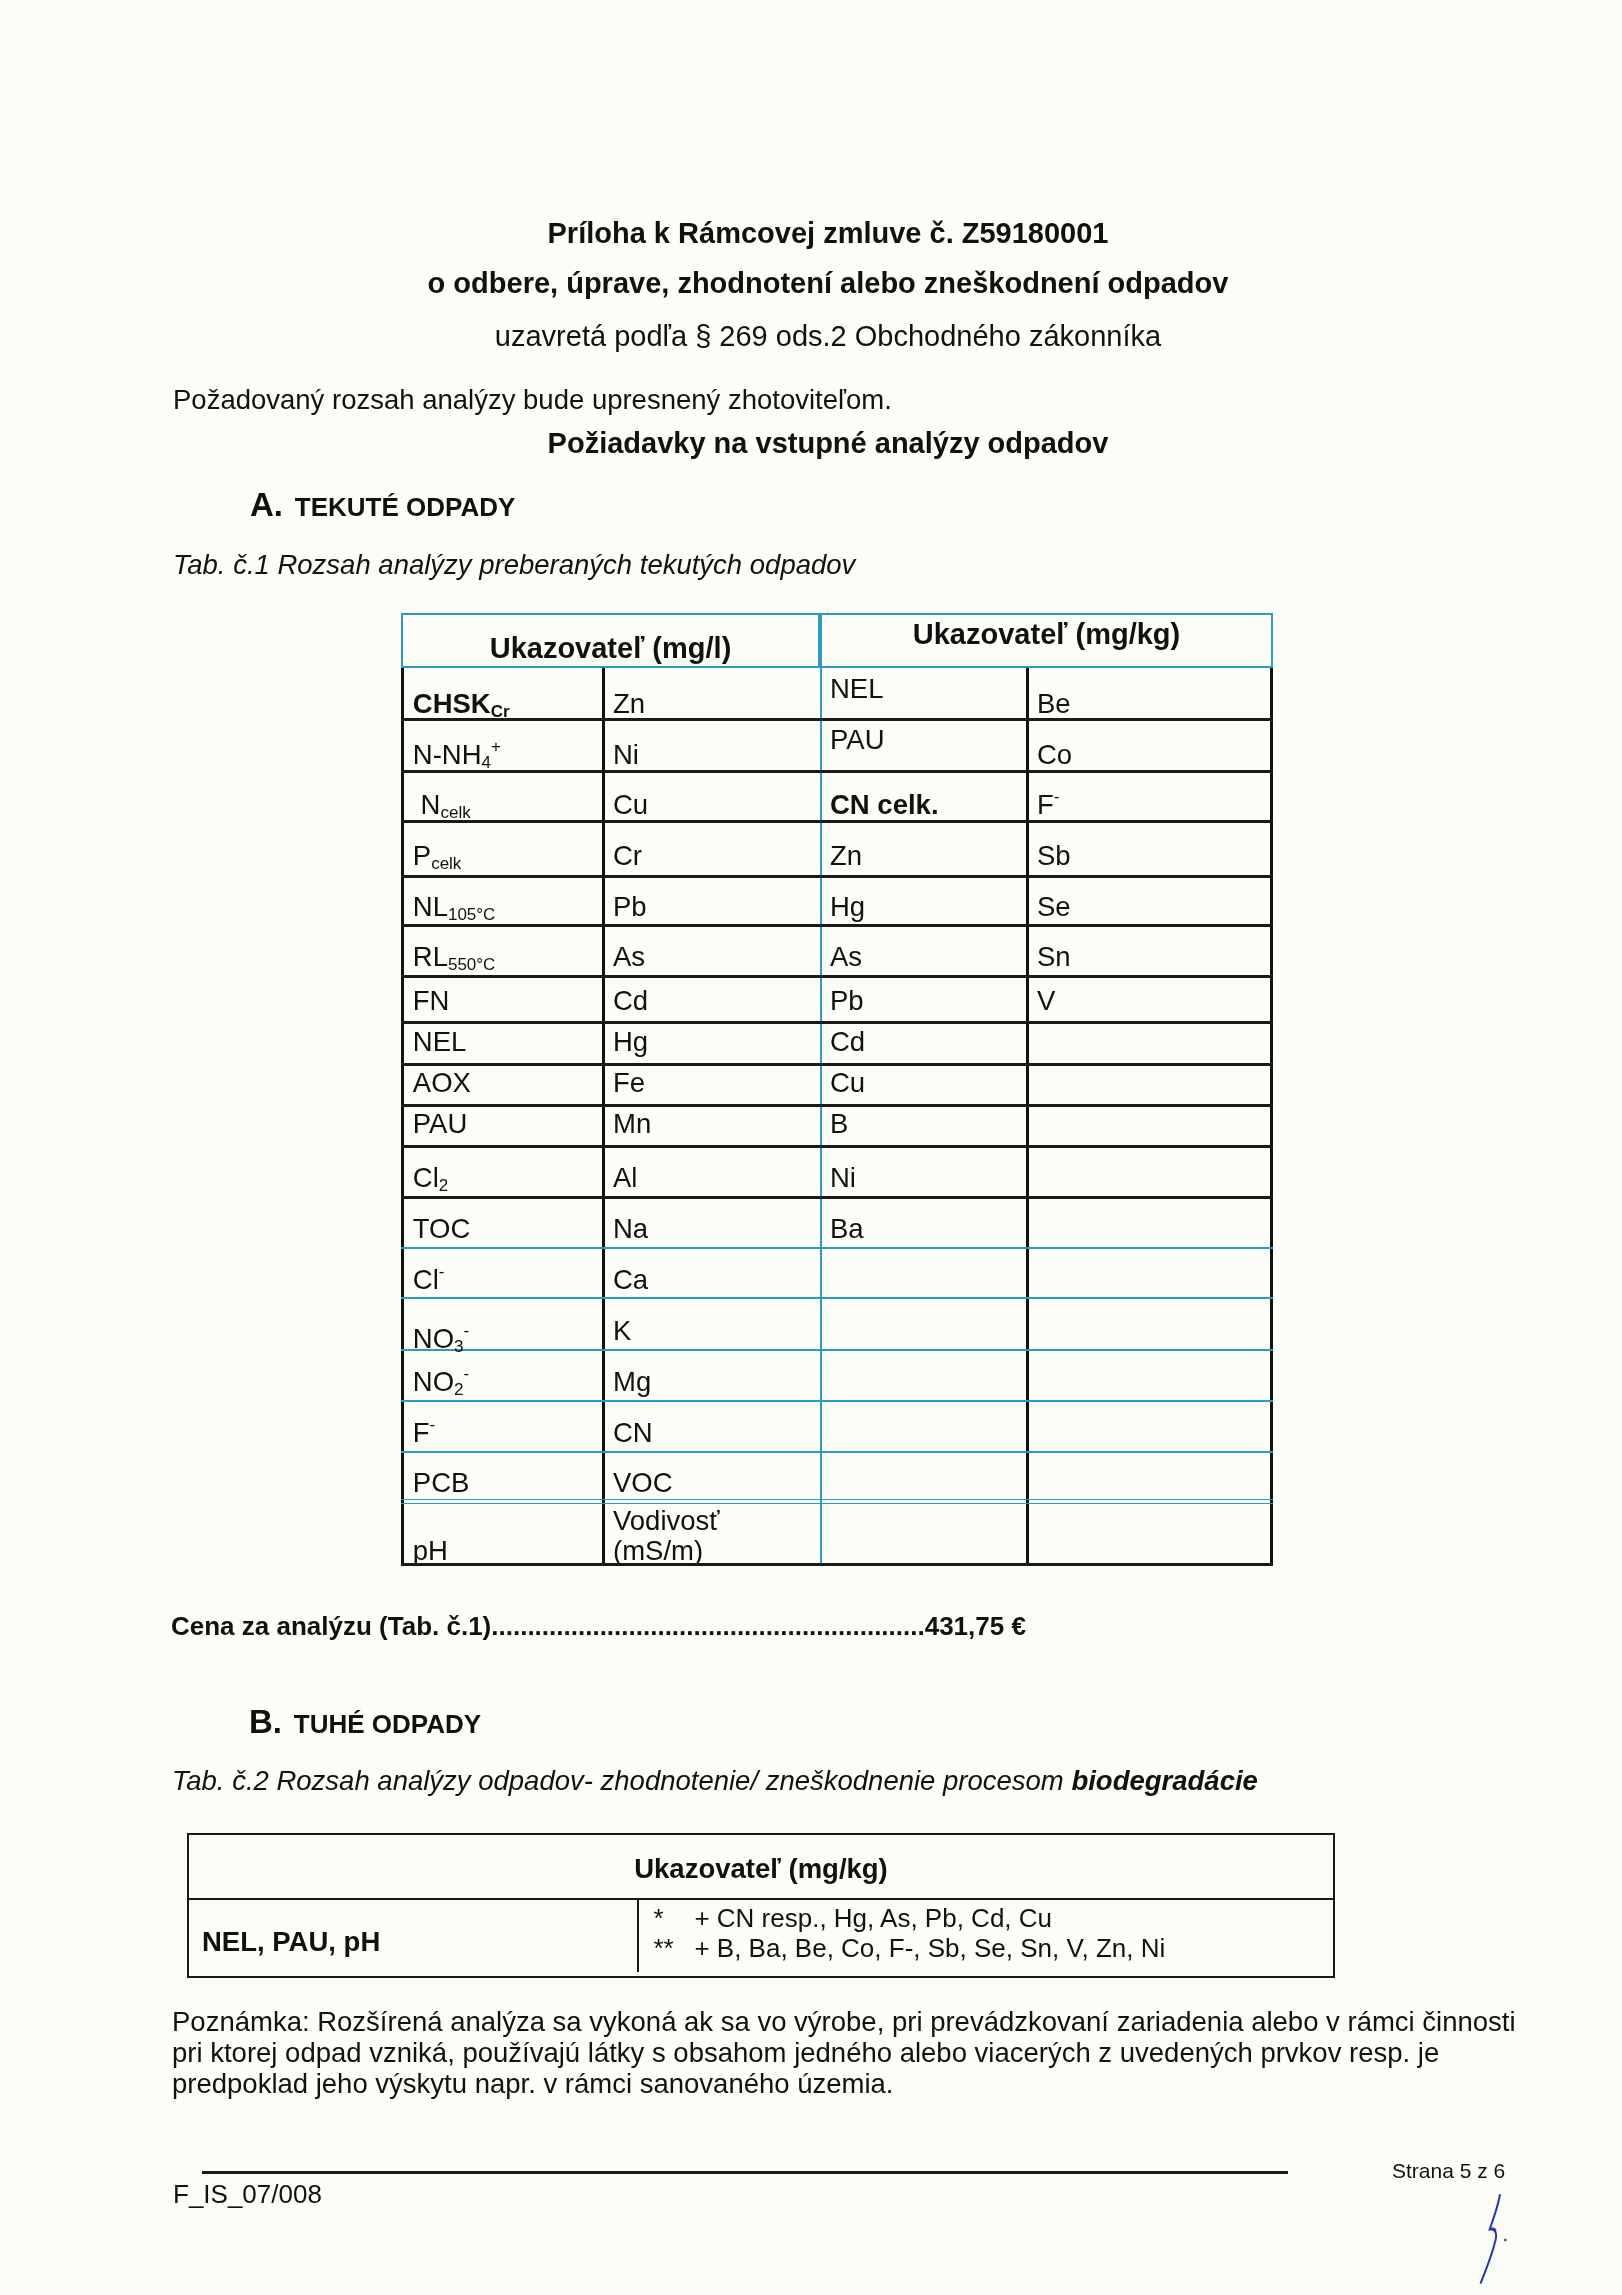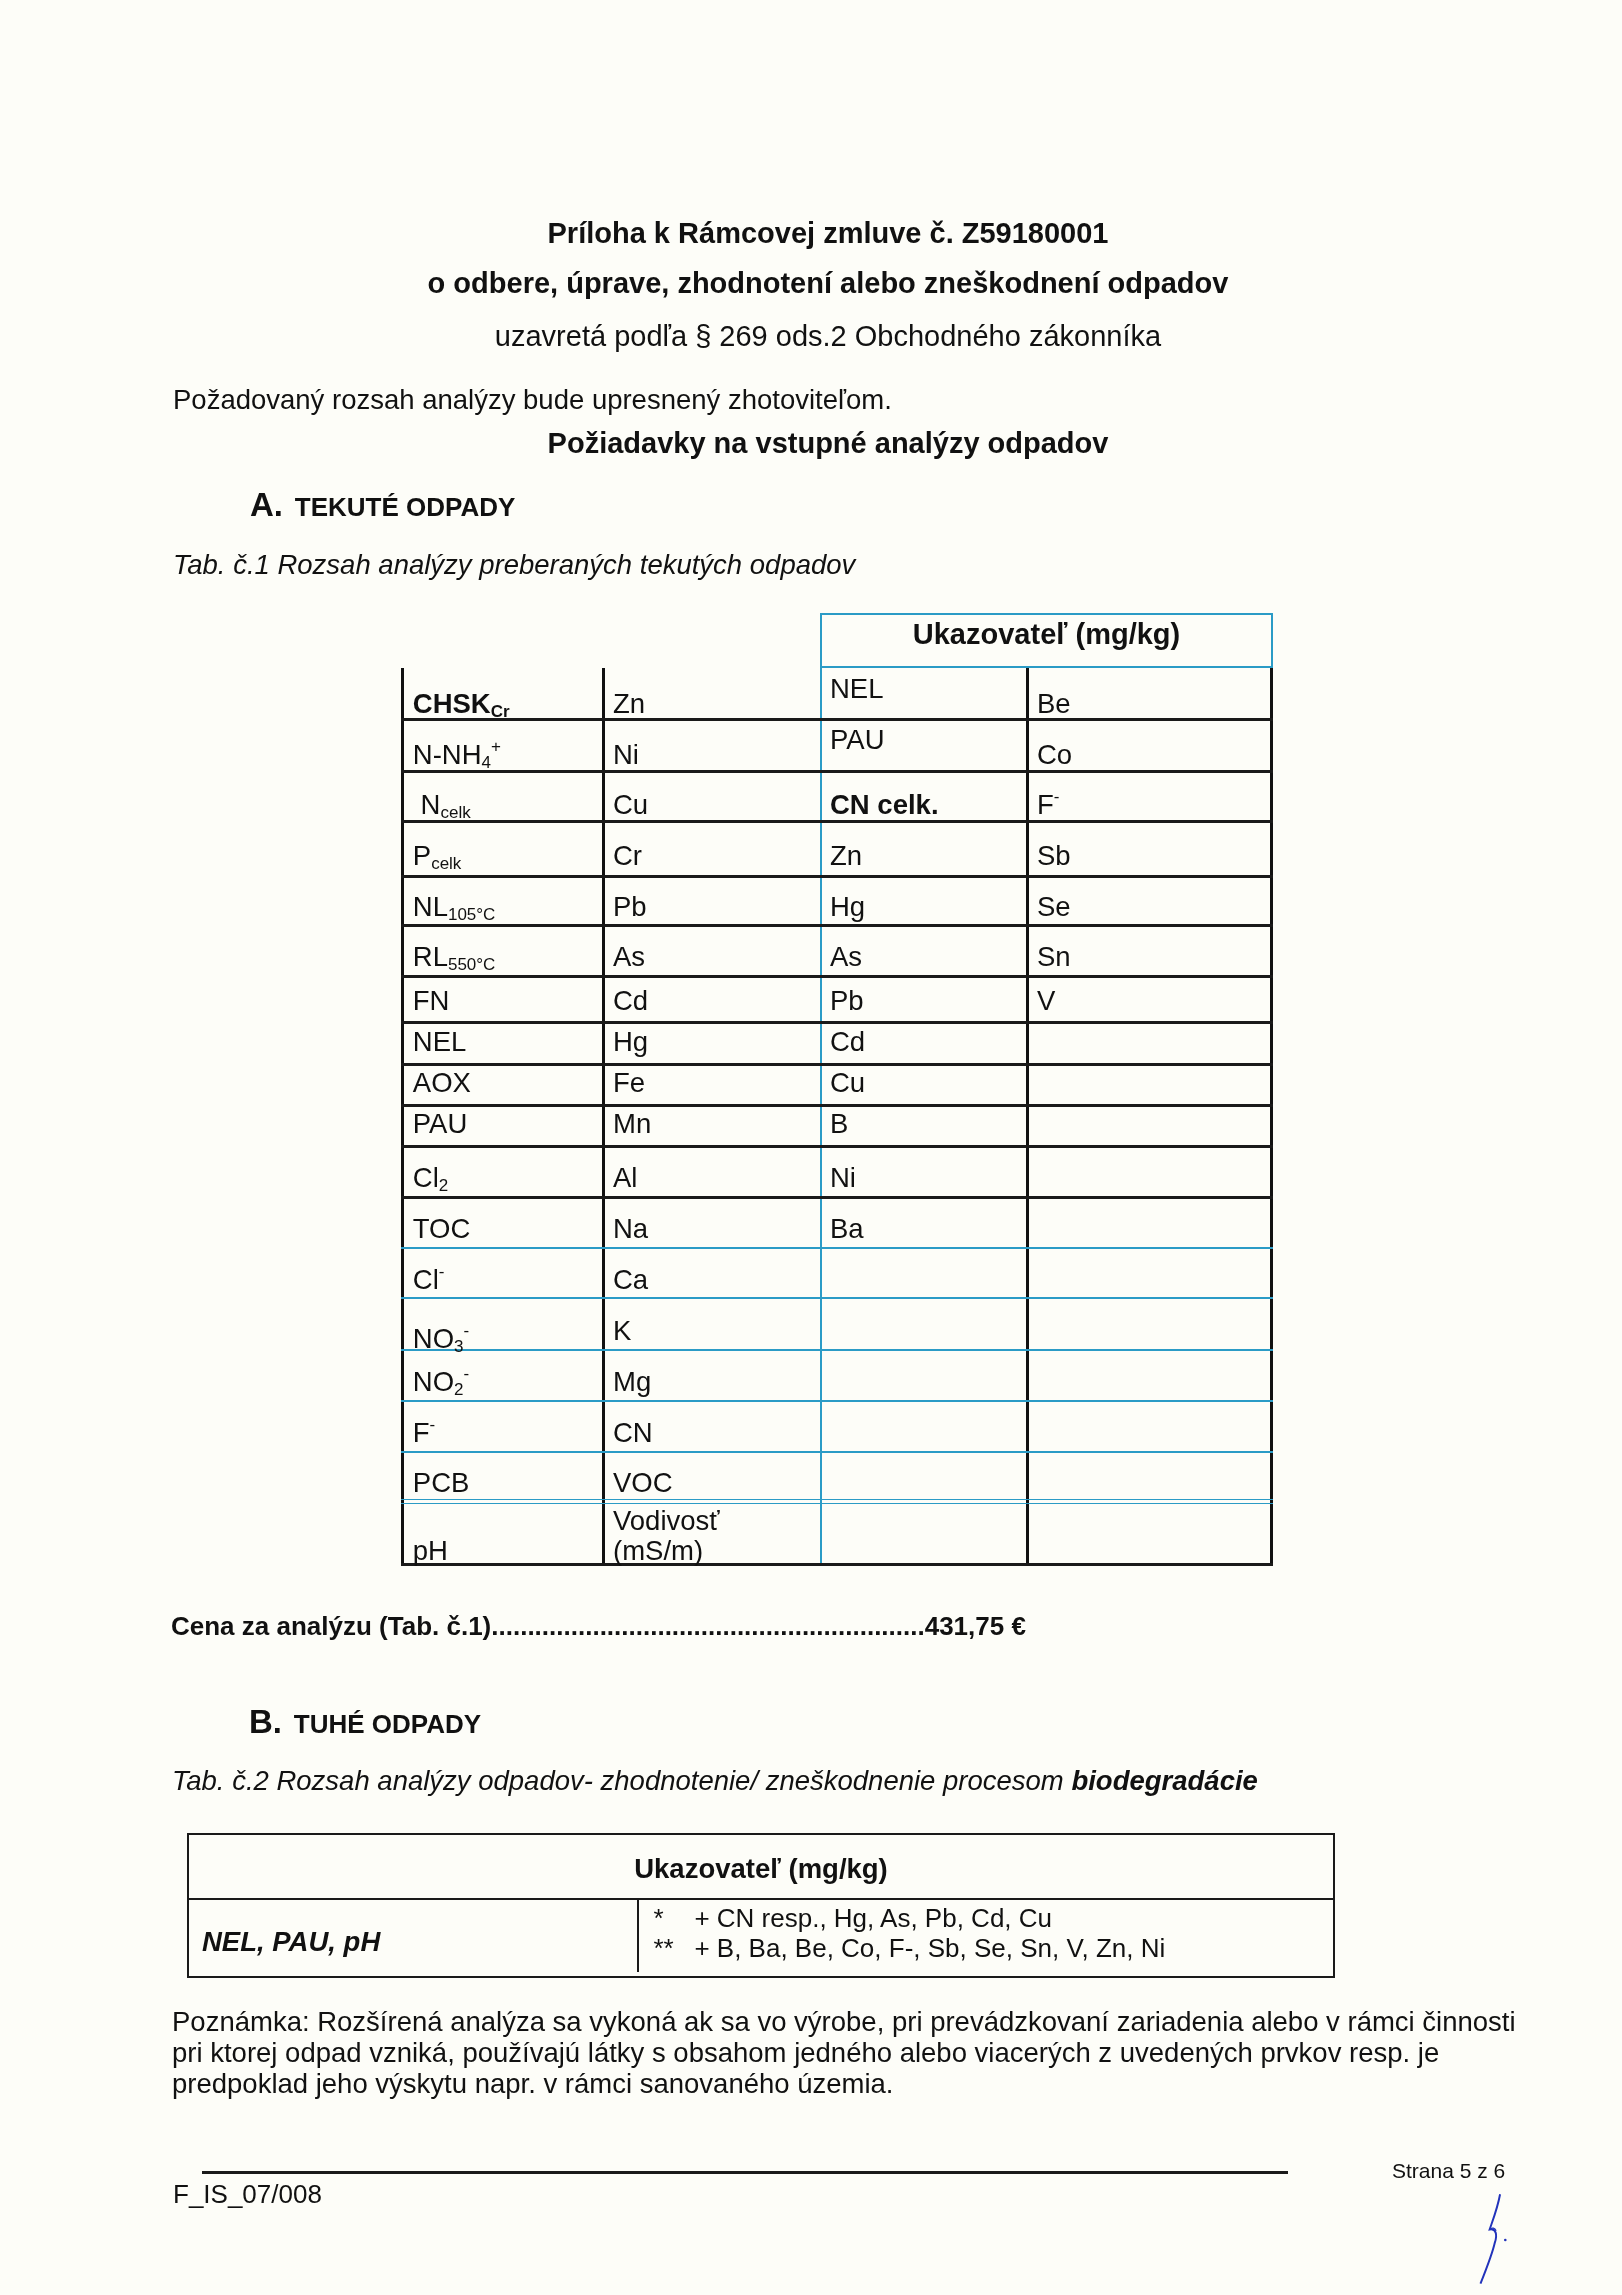--- a/index.html
+++ b/index.html
@@ -30,21 +30,21 @@
   .cell sub, .cell sup { font-size: 17px; line-height: 0; }
   .cell sub { vertical-align: -3.9px; }
   .cell sup { vertical-align: 11.8px; }
 
   
   .t2 { position: absolute; left: 187px; top: 1833px; width: 1148px; height: 145px;
         border: 2.6px solid #1a1a1a; box-sizing: border-box; }
   .t2-head { position: absolute; left: 0; right: 0; top: 0; height: 63px; border-bottom: 2.6px solid #1a1a1a;
              text-align: center; font-weight: bold; font-size: 27.5px; }
   .t2-head span { position: absolute; left: 0; right: 0; top: 18.3px; }
-  .t2-left { position: absolute; left: 0; width: 448px; top: 63px; bottom: 4px; border-right: 2px solid #1a1a1a; font-style: italic; }
+  .t2-left { position: absolute; left: 0; width: 448px; top: 63px; bottom: 4px; border-right: 2px solid #1a1a1a; }
   .t2-left span { position: absolute; left: 13px; top: 27.5px; font-weight: bold; font-size: 27.5px; }
   .t2-right { position: absolute; left: 450px; right: 0; top: 63px; bottom: 0; font-size: 26px; }
   .t2-line { position: absolute; left: 14.4px; white-space: nowrap; }
   .t2-line .mark { display: inline-block; width: 41px; }
 
   .footer-rule { position: absolute; left: 202px; top: 2171px; width: 1086px; height: 3.3px; background: #1a1a1a; }
 </style>
 </head>
 <body>
 
@@ -54,20 +54,23 @@
 <div class="abs hdr bold" style="top:429px;">Požiadavky na vstupné analýzy odpadov</div>
 
 <div class="abs body-text" style="left:173px; top:386px;">Požadovaný rozsah analýzy bude upresnený zhotoviteľom.</div>
 
 <div class="abs section" style="left:250px; top:486px;">
   <span class="letter">A.</span><span>TEKUTÉ ODPADY</span>
 </div>
 <div class="abs body-text italic" style="left:173px; top:551px;">Tab. č.1 Rozsah analýzy preberaných tekutých odpadov</div>
 
 <div class="t1">
+  <div class="t1-head l">
+      <span>Ukazovateľ (mg/l)</span>
+    </div>
   <div class="t1-head r">
       <span>Ukazovateľ (mg/kg)</span>
     </div>
 
   <div class="vline" style="left:0;"></div>
   <div class="vline" style="left:201px;"></div>
   <div class="vline blue" style="left:419px;"></div>
   <div class="vline" style="left:625px;"></div>
   <div class="vline" style="left:869px;"></div>
 

